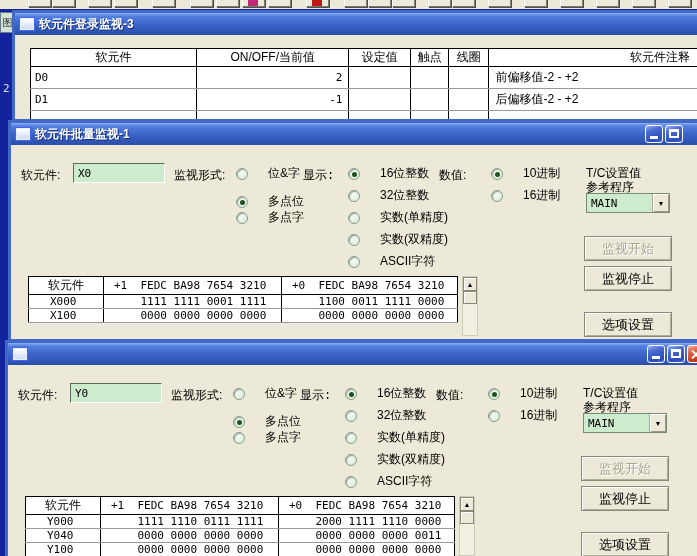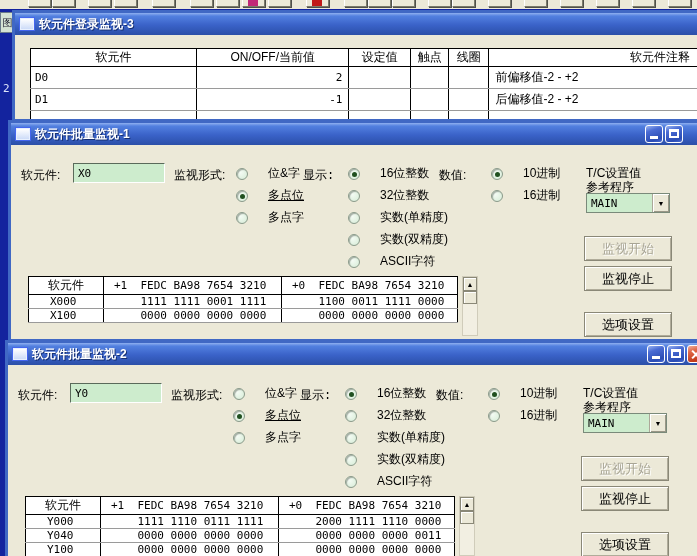--- a/index.html
+++ b/index.html
@@ -102,21 +102,21 @@
   .vs-btn { width:14px; height:14px; background:#ece9d8; border:1px solid #8a8877;
             box-shadow:inset 1px 1px 0 #fff; display:flex; align-items:center;
             justify-content:center; font-size:7px; }
   .vs-thumb { width:14px; height:13px; background:#ece9d8; border:1px solid #8a8877;
               box-shadow:inset 1px 1px 0 #fff; }
 
   
   .p-devlab { left:10px; top:22px; }
   .p-devbox { left:62px; top:18px; }
   .p-fmtlab { left:163px; top:22px; }
-  .p-fmt0 { left:225px; top:20px; } .p-fmt1 { left:225px; top:42px;text-decoration:underline; } .p-fmt2 { left:225px; top:64px; }
+  .p-fmt0 { left:225px; top:20px; } .p-fmt1 { left:225px; top:48px; } .p-fmt2 { left:225px; top:64px; }
   .p-displab { left:292px; top:22px;font-family:Liberation Mono, monospace; }
   .p-disp0 { left:337px; top:20px; } .p-disp1 { left:337px; top:42px; }
   .p-disp2 { left:337px; top:64px; } .p-disp3 { left:337px; top:86px; } .p-disp4 { left:337px; top:108px; }
   .p-numlab { left:428px; top:22px; }
   .p-num0 { left:480px; top:20px; } .p-num1 { left:480px; top:42px; }
   .p-tclab { left:575px; top:21px; line-height:14px; }
   .p-combo { left:575px; top:48px; }
   .p-start { left:573px; top:91px; }
   .p-stop  { left:573px; top:121px; }
   .p-opt   { left:573px; top:167px; }
@@ -306,21 +306,20 @@
     <div class="vscroll">
       <div class="vs-btn">▲</div>
       <div class="vs-thumb"></div>
     </div>
   </div>
 </div>
 
 <div class="win" style="left:5px; top:340px; width:695px; height:222px;">
   <div class="titlebar">
     <span class="win-icon"></span>
-    <span class="title-text">软元件批量监视-2</span>
     <span class="ctls" style="right:-8px">
       <span class="ctl">
           <span class="g-min"></span>
         </span>
       <span class="ctl">
           <span class="g-max"></span>
         </span>
       <span class="ctl close"><span class="g-x"></span></span>
     </span>
   </div>

